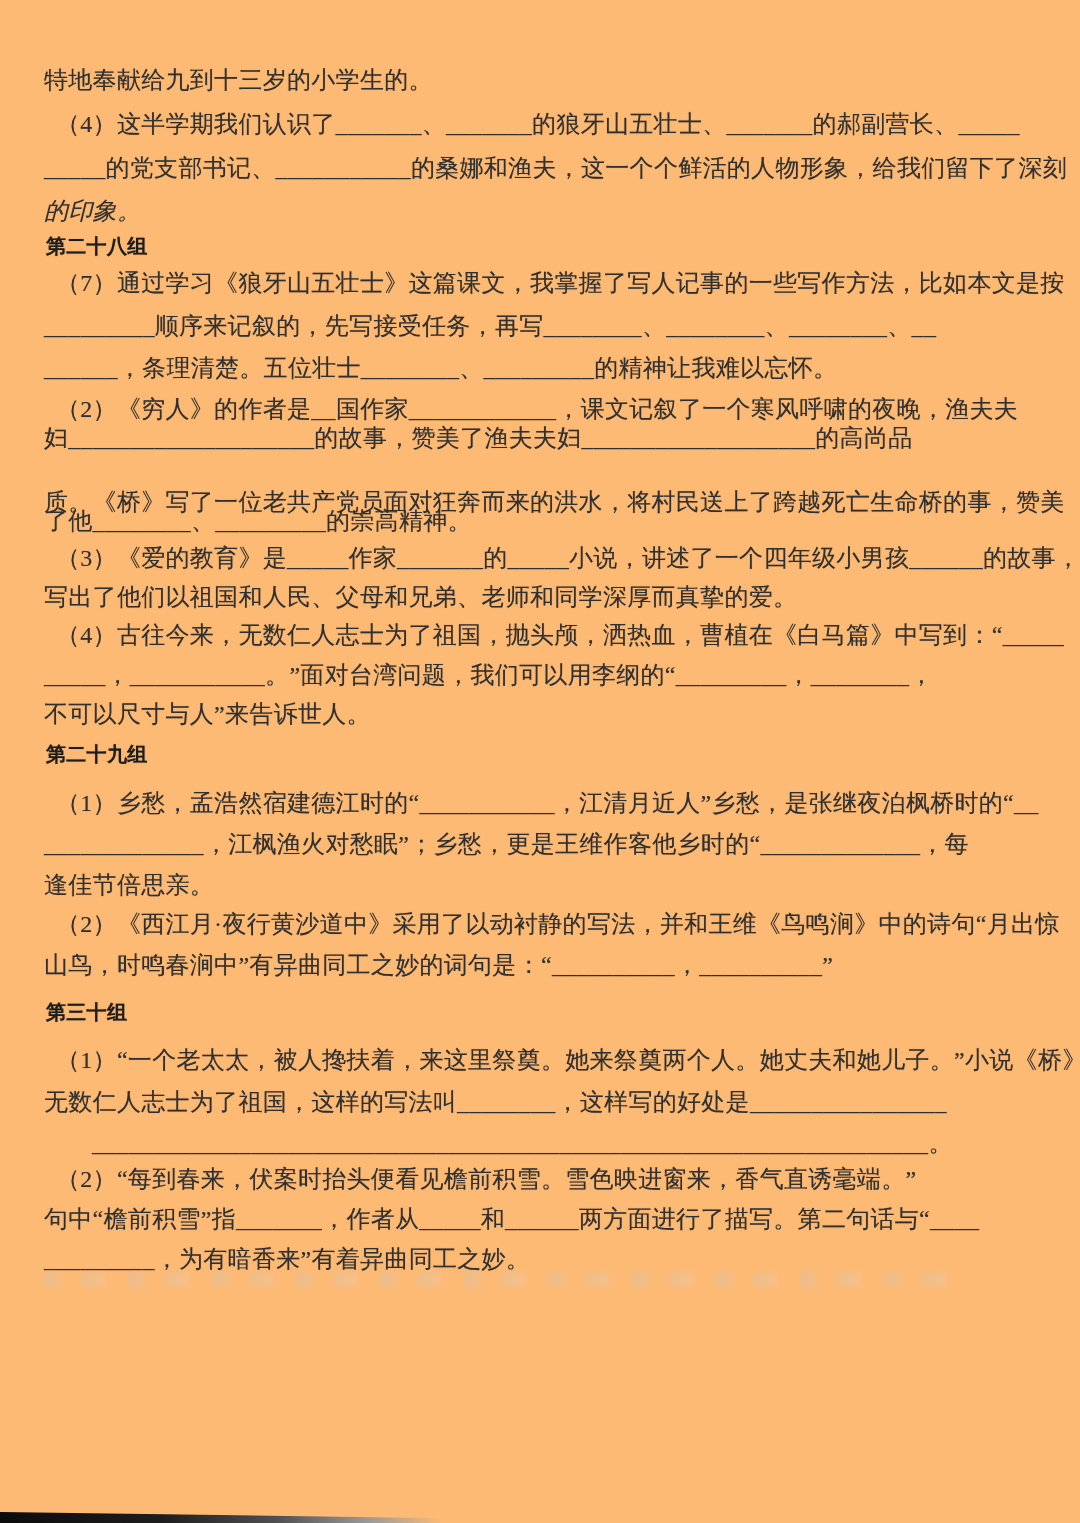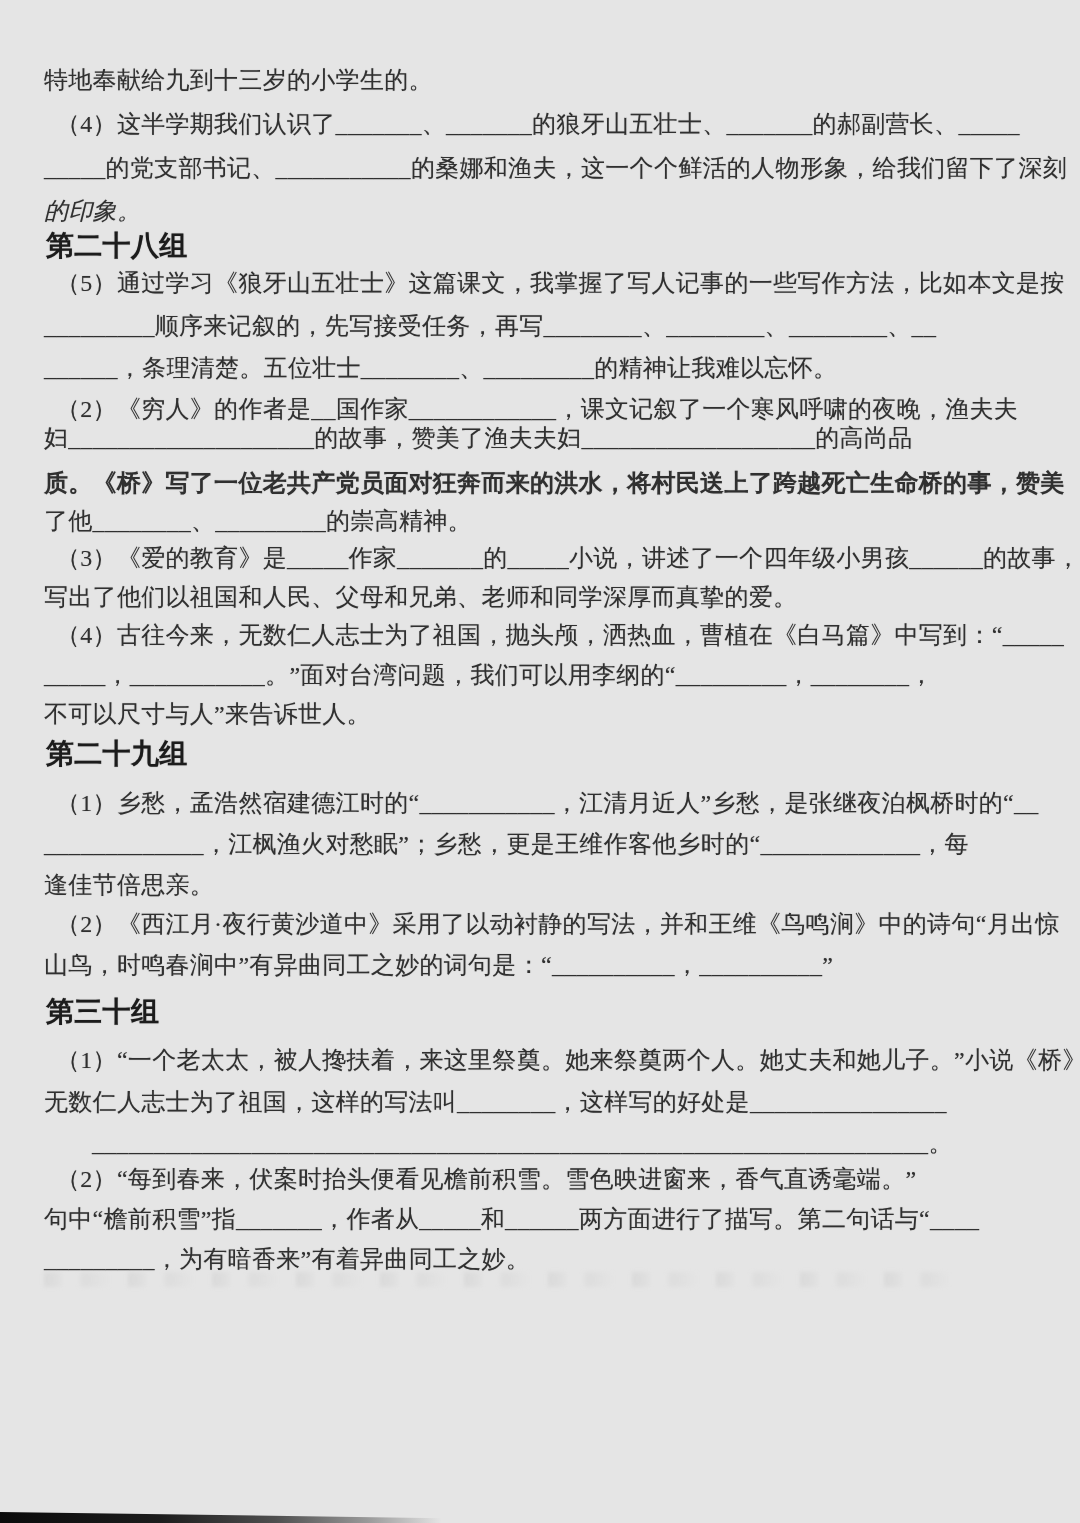--- a/index.html
+++ b/index.html
@@ -4,36 +4,36 @@
 <style>
   html, body {
     margin: 0;
     padding: 0;
     background: #ffffff;
   }
   .page {
     position: relative;
     width: 1080px;
     height: 1523px;
-    background: #e5e5e5;
+    background: #fdba74;
     overflow: hidden;
     font-family: "Liberation Serif", "DejaVu Serif", serif;
   }
   .line {
     position: absolute;
     white-space: nowrap;
     font-size: 24px;
     line-height: 34px;
     color: #303030;
     letter-spacing: 0.3px;
     text-shadow: 0 0 1px rgba(45,45,45,0.35);
   }
   .line.bold {
     font-weight: 700;
-    font-size: 28px;
+    font-size: 20px;
     color: #1c1c1c;
     text-shadow: 0 0 1px rgba(20,20,20,0.45);
   }
   .ghost-strip {
     position: absolute;
     left: 44px;
     top: 1272px;
     width: 905px;
     height: 15px;
     background: repeating-linear-gradient(
@@ -60,26 +60,26 @@
 </head>
 <body>
 
 <div class="page">
   <div id="lines">
       <div class="line" style="top: 63px; left: 44px;">特地奉献给九到十三岁的小学生的。</div>
       <div class="line" style="top: 107px; left: 56px;">（4）这半学期我们认识了_______、_______的狼牙山五壮士、_______的郝副营长、_____</div>
       <div class="line" style="top: 151px; left: 44px;">_____的党支部书记、___________的桑娜和渔夫，这一个个鲜活的人物形象，给我们留下了深刻</div>
       <div class="line" style="top: 194px; left: 44px; font-style: italic;">的印象。</div>
       <div class="line bold" style="top: 229px; left: 46px;">第二十八组</div>
-      <div class="line" style="top: 266px; left: 56px;">（5）通过学习《狼牙山五壮士》这篇课文，我掌握了写人记事的一些写作方法，比如本文是按</div>
+      <div class="line" style="top: 266px; left: 56px;">（7）通过学习《狼牙山五壮士》这篇课文，我掌握了写人记事的一些写作方法，比如本文是按</div>
       <div class="line" style="top: 309px; left: 44px;">_________顺序来记叙的，先写接受任务，再写________、________、________、__</div>
       <div class="line" style="top: 351px; left: 44px;">______，条理清楚。五位壮士________、_________的精神让我难以忘怀。</div>
       <div class="line" style="top: 392px; left: 56px;">（2）《穷人》的作者是__国作家____________，课文记叙了一个寒风呼啸的夜晚，渔夫夫</div>
       <div class="line" style="top: 421px; left: 44px;">妇____________________的故事，赞美了渔夫夫妇___________________的高尚品</div>
-      <div class="line" style="top: 466px; left: 44px; font-weight: bold;">质。《桥》写了一位老共产党员面对狂奔而来的洪水，将村民送上了跨越死亡生命桥的事，赞美</div>
+      <div class="line" style="top: 485px; left: 44px;">质。《桥》写了一位老共产党员面对狂奔而来的洪水，将村民送上了跨越死亡生命桥的事，赞美</div>
       <div class="line" style="top: 504px; left: 44px;">了他________、_________的崇高精神。</div>
       <div class="line" style="top: 541px; left: 56px;">（3）《爱的教育》是_____作家_______的_____小说，讲述了一个四年级小男孩______的故事，</div>
       <div class="line" style="top: 580px; left: 44px;">写出了他们以祖国和人民、父母和兄弟、老师和同学深厚而真挚的爱。</div>
       <div class="line" style="top: 618px; left: 56px;">（4）古往今来，无数仁人志士为了祖国，抛头颅，洒热血，曹植在《白马篇》中写到：“_____</div>
       <div class="line" style="top: 658px; left: 44px;">_____，___________。”面对台湾问题，我们可以用李纲的“_________，________，</div>
       <div class="line" style="top: 697px; left: 44px;">不可以尺寸与人”来告诉世人。</div>
       <div class="line bold" style="top: 737px; left: 46px;">第二十九组</div>
       <div class="line" style="top: 786px; left: 56px;">（1）乡愁，孟浩然宿建德江时的“___________，江清月近人”乡愁，是张继夜泊枫桥时的“__</div>
       <div class="line" style="top: 827px; left: 44px;">_____________，江枫渔火对愁眠”；乡愁，更是王维作客他乡时的“_____________，每</div>
       <div class="line" style="top: 868px; left: 44px;">逢佳节倍思亲。</div>

